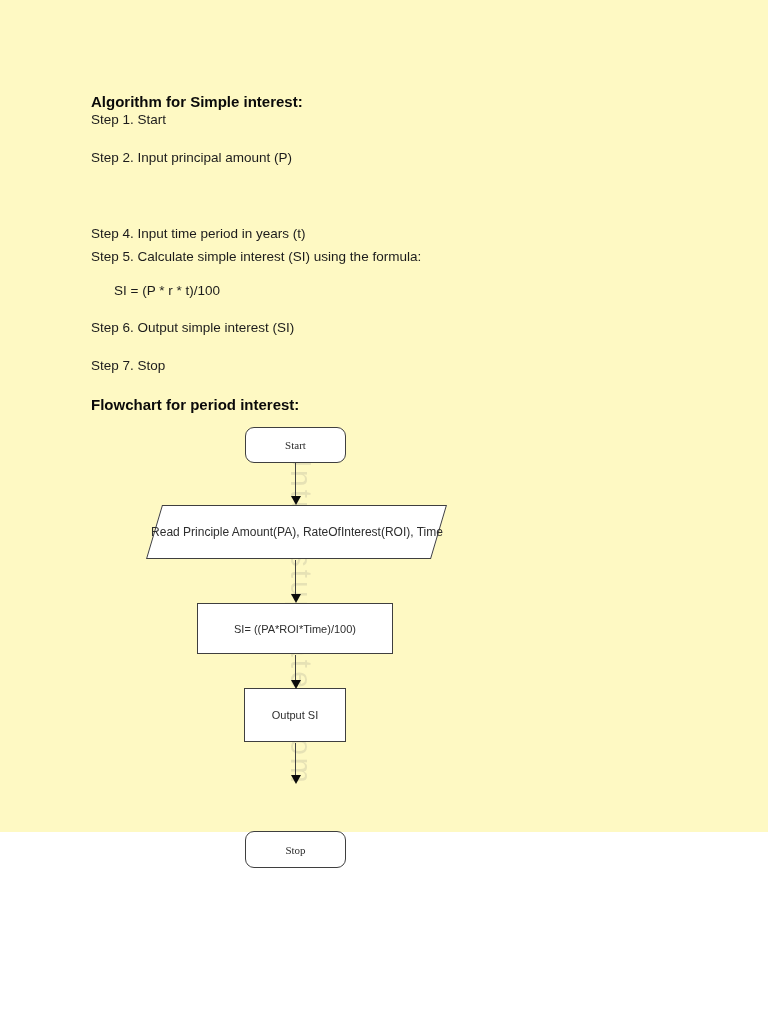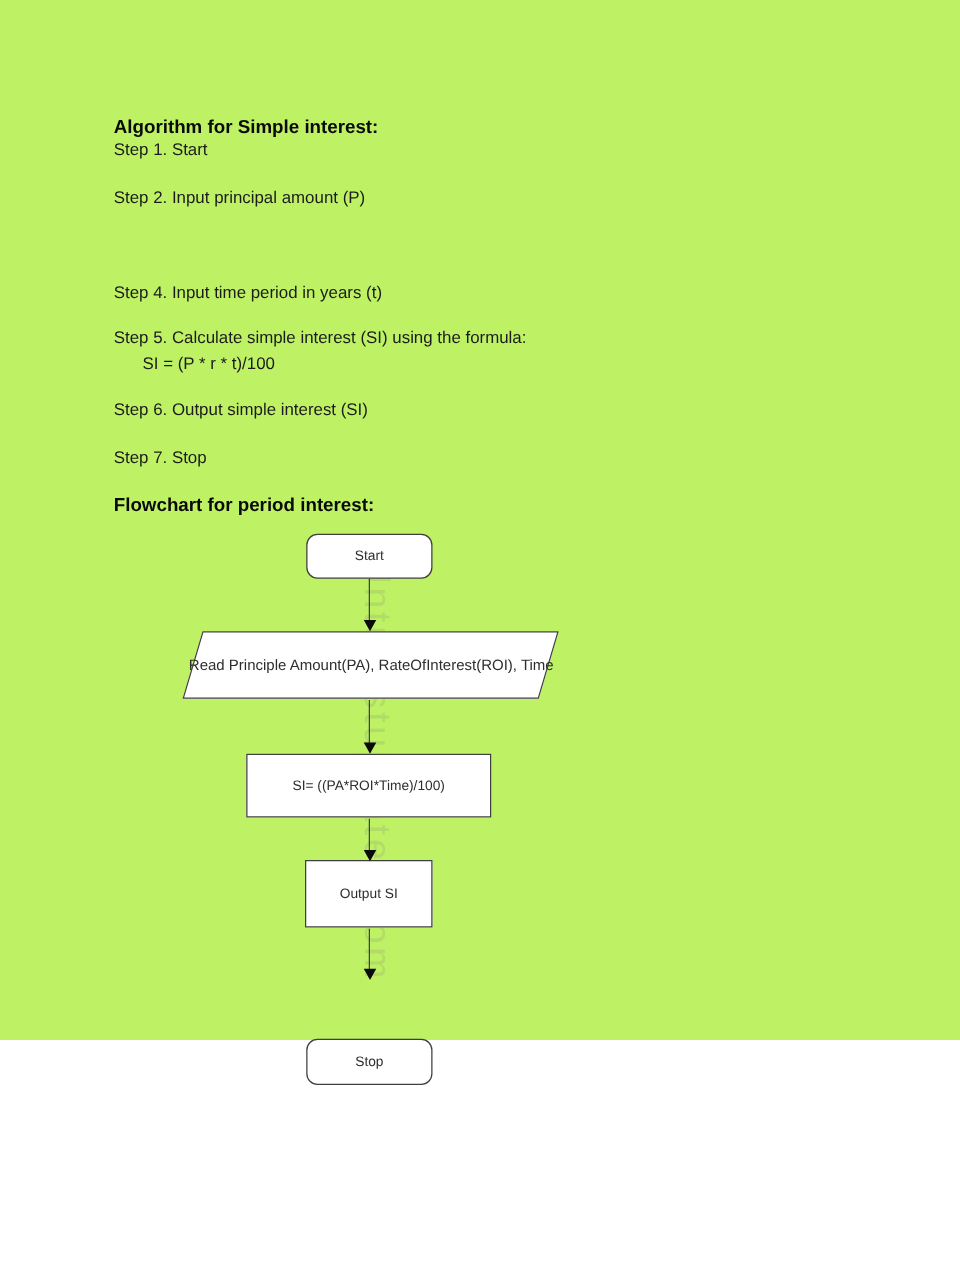--- a/index.html
+++ b/index.html
@@ -1,21 +1,21 @@
 <!DOCTYPE html>
 <html><head>
 <meta charset="utf-8">
 <style>
   html,body{margin:0;padding:0;}
   body{
     width:768px;height:1024px;background:#ffffff;overflow:hidden;
     font-family:"Liberation Sans","DejaVu Sans",sans-serif;
     position:relative;
   }
-  .page{position:absolute;left:0;top:0;width:768px;height:832px;background:#bef264;}
+  .page{position:absolute;left:0;top:0;width:768px;height:832px;background:#fef9c3;}
 
   
   .h{
     position:absolute;left:91px;
     font-size:15px;font-weight:bold;color:#0a0a0a;line-height:15px;white-space:nowrap;
   }
   .line{
     position:absolute;left:91px;
     font-size:13.5px;color:#1c1c1c;line-height:14px;white-space:nowrap;
   }
@@ -30,21 +30,21 @@
     font-size:30px;letter-spacing:3px;color:rgba(120,120,120,0.18);
     white-space:nowrap;z-index:0;user-select:none;
   }
 
   .node{
     position:absolute;background:#ffffff;border:1.3px solid #3f3f3f;
     display:flex;align-items:center;justify-content:center;
     font-size:11px;color:#2e2e2e;text-align:center;z-index:2;
     box-sizing:border-box;
   }
-  .terminator{border-radius:9px;}
+  .terminator{border-radius:9px;font-family:Liberation Serif, serif;}
   .n-start{left:245px;top:427px;width:101px;height:36px;}
   .n-stop{left:245px;top:783px;width:101px;height:37px;margin-top:48px;}
   .n-process{left:197px;top:603px;width:196px;height:51px;}
   .n-print{left:244px;top:688px;width:102px;height:54px;}
 
   
   .para-shape{
     position:absolute;left:154px;top:505px;width:285px;height:54px;
     border:1.3px solid #3f3f3f;background:#fff;
     transform:skewX(-16.5deg);transform-origin:center;z-index:2;
@@ -73,21 +73,21 @@
 </style>
 </head>
 <body>
 
 <div class="page">
 
   <div class="h" style="top:94px">Algorithm for Simple interest:</div>
   <div class="line" style="top:113px">Step 1. Start</div>
   <div class="line" style="top:151px">Step 2. Input principal amount (P)</div>
   <div class="line" style="top:227px">Step 4. Input time period in years (t)</div>
-  <div class="line" style="top:263px">Step 5. Calculate simple interest (SI) using the formula:</div>
+  <div class="line" style="top:250px">Step 5. Calculate simple interest (SI) using the formula:</div>
   <div class="line formula" style="top:284px">SI = (P * r * t)/100</div>
   <div class="line" style="top:321px">Step 6. Output simple interest (SI)</div>
   <div class="line" style="top:359px">Step 7. Stop</div>
 
   <div class="h" style="top:397px">Flowchart for period interest:</div>
 
   <div class="fc">
 
     <div class="watermark">Jntufastupdates.com</div>
 

